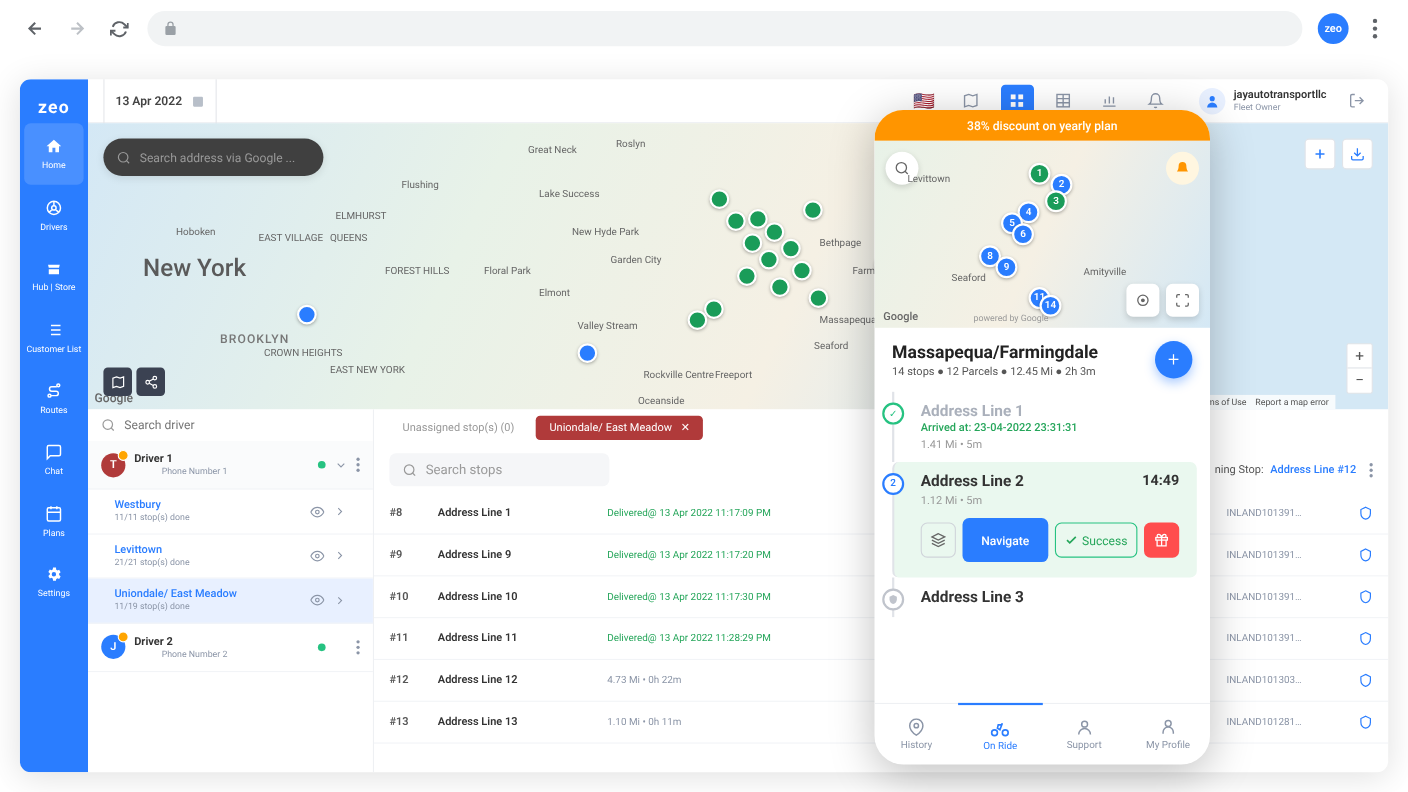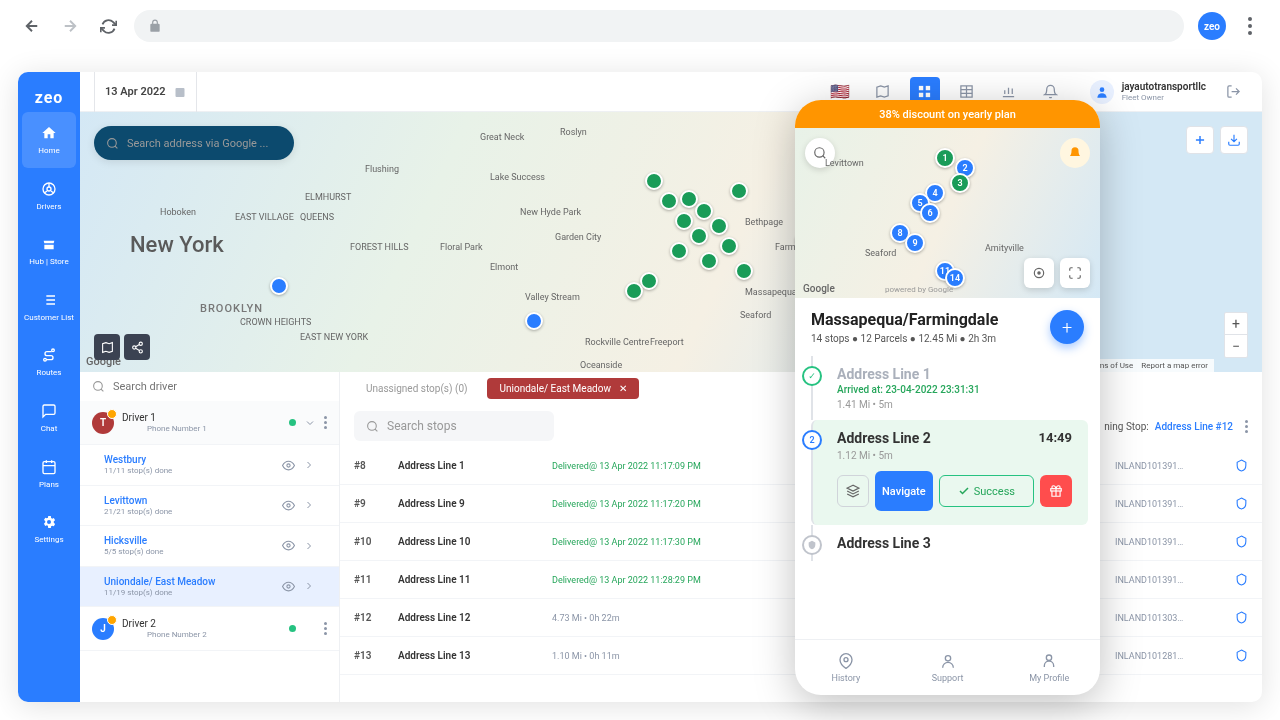--- a/index.html
+++ b/index.html
@@ -38,21 +38,21 @@
 .user-text { display: flex; flex-direction: column; line-height: 1.2; }
 .user-name { font-size: 10px; font-weight: 600; color: #333; }
 .user-role { font-size: 8px; color: #8b95a7; }
 
 
 .map-row { position: relative; height: 260px; }
 .map { width: 100%; height: 100%; background: linear-gradient(115deg, #d4e8f5 0%, #e8f2e8 30%, #f5f0e4 55%, #d4e8f5 80%); position: relative; overflow: hidden; }
 .map-label { position: absolute; font-size: 22px; font-weight: 500; color: #5a5a5a; }
 .map-label.ny { top: 120px; left: 50px; }
 .map-label.bk { top: 190px; left: 120px; font-size: 11px; color: #777; letter-spacing: 1px; }
-.map-search { position: absolute; top: 14px; left: 14px; width: 200px; height: 34px; background: #0c4a6e; border-radius: 17px; display: flex; align-items: center; padding: 0 12px; gap: 8px; box-shadow: 0 2px 8px rgba(0,0,0,0.1); font-size: 11px; color: #999; }
+.map-search { position: absolute; top: 14px; left: 14px; width: 200px; height: 34px; background: #404040; border-radius: 17px; display: flex; align-items: center; padding: 0 12px; gap: 8px; box-shadow: 0 2px 8px rgba(0,0,0,0.1); font-size: 11px; color: #999; }
 .map-pin { position: absolute; width: 18px; height: 18px; border-radius: 50%; border: 2px solid #fff; box-shadow: 0 1px 3px rgba(0,0,0,0.3); }
 .map-pin.green { background: #1a9c59; }
 .map-pin.blue { background: #2a7dff; }
 .map-toolbox { position: absolute; top: 14px; right: 14px; display: flex; gap: 6px; }
 .map-tool-btn { width: 28px; height: 28px; background: #fff; border: 1px solid #e0e3e8; border-radius: 4px; display: flex; align-items: center; justify-content: center; color: #2a7dff; cursor: pointer; }
 .map-zoom { position: absolute; bottom: 14px; right: 14px; display: flex; flex-direction: column; background: #fff; border: 1px solid #e0e3e8; border-radius: 2px; }
 .map-zoom-btn { width: 22px; height: 22px; display: flex; align-items: center; justify-content: center; font-size: 14px; color: #555; cursor: pointer; border-bottom: 1px solid #e0e3e8; }
 .map-zoom-btn:last-child { border-bottom: none; }
 .map-attr { position: absolute; bottom: 0; right: 48px; font-size: 8px; color: #555; background: rgba(255,255,255,0.8); padding: 2px 6px; display: flex; gap: 8px; }
 .map-google { position: absolute; bottom: 4px; left: 6px; font-size: 11px; color: #666; font-weight: 500; }
@@ -63,21 +63,21 @@
 
 .bottom { flex: 1; display: flex; overflow: hidden; }
 .left-panel { width: 260px; border-right: 1px solid #eef0f3; display: flex; flex-direction: column; }
 .driver-search { padding: 8px 12px; display: flex; align-items: center; gap: 8px; font-size: 11px; color: #999; }
 .driver-search input { border: none; outline: none; flex: 1; font-size: 11px; }
 .driver-row { padding: 10px 12px; display: flex; align-items: center; gap: 8px; border-bottom: 1px solid #f2f4f7; cursor: pointer; }
 .driver-row.expanded { background: #fafbfc; }
 .driver-avatar { width: 22px; height: 22px; border-radius: 50%; display: flex; align-items: center; justify-content: center; font-size: 10px; font-weight: 600; color: #fff; position: relative; }
 .driver-badge { position: absolute; top: -3px; right: -3px; width: 10px; height: 10px; background: #ffa500; border-radius: 50%; border: 1px solid #fff; }
 .driver-info { flex: 1; line-height: 1.3; }
-.driver-name { font-size: 10px; font-weight: 400; color: #333; }
+.driver-name { font-size: 10px; font-weight: 700; color: #333; }
 .driver-sub { font-size: 8px; color: #8b95a7; padding-left: 25px; }
 .driver-status-dot { width: 7px; height: 7px; border-radius: 50%; background: #26c281; }
 .chev { color: #8b95a7; }
 .dots-v { display: flex; flex-direction: column; gap: 2px; }
 .dots-v span { width: 3px; height: 3px; background: #8b95a7; border-radius: 50%; }
 .location-row { padding: 8px 24px; display: flex; align-items: center; gap: 8px; cursor: pointer; border-bottom: 1px solid #f2f4f7; }
 .location-row.active { background: #e8f0ff; }
 .loc-info { flex: 1; line-height: 1.3; }
 .loc-name { font-size: 10px; font-weight: 500; color: #2a7dff; }
 .loc-sub { font-size: 8px; color: #8b95a7; }
@@ -125,21 +125,21 @@
 .m-stop-marker.active { border-color: #2a7dff; background: #fff; color: #2a7dff; font-weight: 600; }
 .m-stop-title { font-size: 14px; font-weight: 700; color: #333; }
 .m-stop-title.done { color: #aab0bb; }
 .m-stop-sub { font-size: 10px; color: #26a65b; font-weight: 500; margin-top: 2px; }
 .m-stop-dist { font-size: 10px; color: #999; margin-top: 4px; }
 .m-stop-time { position: absolute; right: 16px; top: 10px; font-size: 13px; font-weight: 700; color: #333; }
 .m-stop.active-stop { background: #eaf8ef; border-radius: 6px; margin-right: 12px; padding-bottom: 14px; }
 .m-actions { display: flex; gap: 6px; margin-top: 10px; align-items: center; }
 .m-layers { width: 32px; height: 32px; border: 1px solid #d0d4da; border-radius: 6px; display: flex; align-items: center; justify-content: center; color: #666; }
 .m-navigate { flex: 1; height: 40px; background: #2a7dff; color: #fff; border-radius: 6px; display: flex; align-items: center; justify-content: center; font-size: 11px; font-weight: 500; }
-.m-success { height: 32px; padding: 0 18px; border: 1px solid #26c281; color: #26a65b; border-radius: 6px; display: flex; align-items: center; justify-content: center; font-size: 11px; gap: 4px; }
+.m-success { height: 32px; padding: 0 8px; border: 1px solid #26c281; color: #26a65b; border-radius: 6px; display: flex; align-items: center; justify-content: center; font-size: 11px; gap: 4px; }
 .m-gift { width: 32px; height: 32px; background: #ff4d4d; border-radius: 6px; display: flex; align-items: center; justify-content: center; color: #fff; }
 .mobile-nav { height: 56px; border-top: 1px solid #eef0f3; display: flex; }
 .mobile-nav-item { flex: 1; display: flex; flex-direction: column; align-items: center; justify-content: center; gap: 3px; font-size: 9px; color: #8b95a7; cursor: pointer; }
 .mobile-nav-item.active { color: #2a7dff; border-top: 2px solid #2a7dff; margin-top: -1px; }
 .mobile-nav-ico { width: 18px; height: 18px; display: flex; align-items: center; justify-content: center; }
 
 svg { display: block; }
 </style>
 </head>
 <body>
@@ -452,33 +452,20 @@
               <div class="loc-sub">21/21 stop(s) done</div>
             </div>
           <svg class="loc-ico" width="13" height="13" viewBox="0 0 24 24" fill="none" stroke="currentColor" stroke-width="2">
               <path d="M1 12s4-8 11-8 11 8 11 8-4 8-11 8-11-8-11-8z"></path>
               <circle cx="12" cy="12" r="3"></circle>
             </svg>
           <svg class="loc-ico" width="12" height="12" viewBox="0 0 24 24" fill="none" stroke="currentColor" stroke-width="2">
               <path d="M9 18l6-6-6-6"></path>
             </svg>
         </div>
-        <div class="location-row">
-          <div class="loc-info">
-              <div class="loc-name">Hicksville</div>
-              <div class="loc-sub">5/5 stop(s) done</div>
-            </div>
-          <svg class="loc-ico" width="13" height="13" viewBox="0 0 24 24" fill="none" stroke="currentColor" stroke-width="2">
-              <path d="M1 12s4-8 11-8 11 8 11 8-4 8-11 8-11-8-11-8z"></path>
-              <circle cx="12" cy="12" r="3"></circle>
-            </svg>
-          <svg class="loc-ico" width="12" height="12" viewBox="0 0 24 24" fill="none" stroke="currentColor" stroke-width="2">
-              <path d="M9 18l6-6-6-6"></path>
-            </svg>
-        </div>
         <div class="location-row active">
           <div class="loc-info">
               <div class="loc-name">Uniondale/ East Meadow</div>
               <div class="loc-sub">11/19 stop(s) done</div>
             </div>
           <svg class="loc-ico" width="13" height="13" viewBox="0 0 24 24" fill="none" stroke="currentColor" stroke-width="2">
               <path d="M1 12s4-8 11-8 11 8 11 8-4 8-11 8-11-8-11-8z"></path>
               <circle cx="12" cy="12" r="3"></circle>
             </svg>
           <svg class="loc-ico" width="12" height="12" viewBox="0 0 24 24" fill="none" stroke="currentColor" stroke-width="2">
@@ -699,20 +686,30 @@
   <div class="mobile-nav">
     <div class="mobile-nav-item">
       <div class="mobile-nav-ico">
           <svg width="16" height="16" viewBox="0 0 24 24" fill="none" stroke="currentColor" stroke-width="2">
             <path d="M21 10c0 7-9 13-9 13s-9-6-9-13a9 9 0 0118 0z"></path>
             <circle cx="12" cy="10" r="3"></circle>
           </svg>
         </div>
       <span>History</span>
     </div>
+    <div class="mobile-nav-item active">
+      <div class="mobile-nav-ico">
+          <svg width="18" height="18" viewBox="0 0 24 24" fill="none" stroke="currentColor" stroke-width="2">
+            <circle cx="5.5" cy="17.5" r="3.5"></circle>
+            <circle cx="18.5" cy="17.5" r="3.5"></circle>
+            <path d="M15 6l-3 8-3-2 1-4h4z"></path>
+          </svg>
+        </div>
+      <span>On Ride</span>
+    </div>
     <div class="mobile-nav-item">
       <div class="mobile-nav-ico">
           <svg width="16" height="16" viewBox="0 0 24 24" fill="none" stroke="currentColor" stroke-width="2">
             <circle cx="12" cy="8" r="4"></circle>
             <path d="M4 22a8 8 0 0116 0"></path>
           </svg>
         </div>
       <span>Support</span>
     </div>
     <div class="mobile-nav-item">

